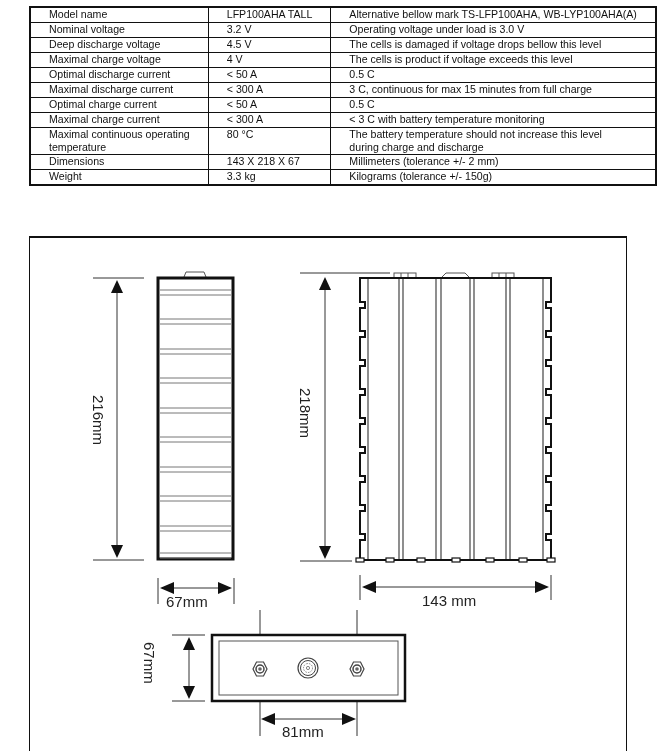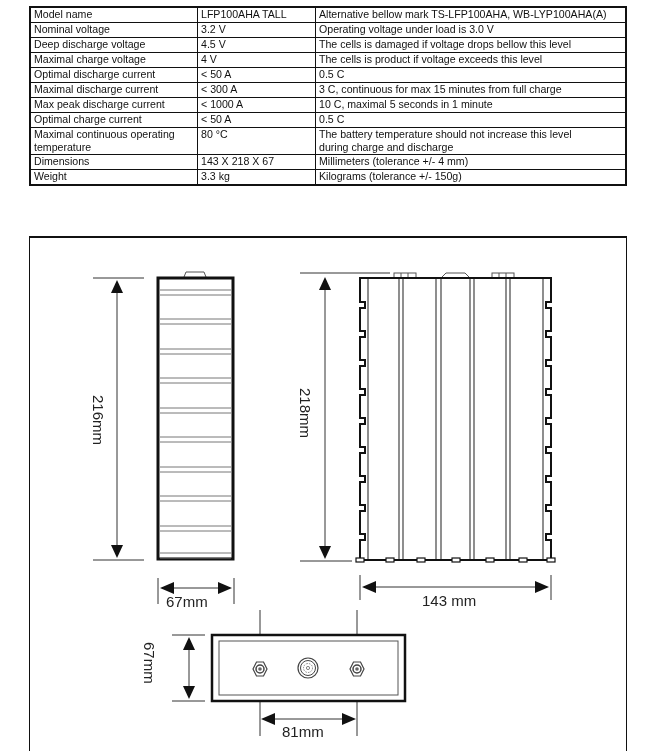--- a/index.html
+++ b/index.html
@@ -1,21 +1,21 @@
 <!DOCTYPE html>
 <html><head>
 <meta charset="utf-8">
 <style>
   html, body { margin: 0; padding: 0; background: #ffffff; }
   body { width: 657px; height: 751px; position: relative; overflow: hidden;
          font-family: "Liberation Sans", sans-serif; color: #111; }
   table.spec { position: absolute; left: 29px; top: 6px; width: 598px;
                border-collapse: collapse; font-size: 10.6px; line-height: 13px;
                border: 2px solid #111; }
-  table.spec td { border: 1px solid #111; padding: 0 3px; vertical-align: top; height: 14px; white-space: nowrap; }
+  table.spec td { border: 1px solid #111; padding: 0 18px; vertical-align: top; height: 14px; white-space: nowrap; }
   table.spec td.c1 { width: 160px; }
   table.spec td.c2 { width: 111px; }
   .drawing-box { position: absolute; left: 29px; top: 236px; width: 596px; height: 520px;
                  border-left: 1px solid #111; border-right: 1px solid #111; border-top: 2px solid #111; }
   svg.drawing { position: absolute; left: 0; top: 0; }
   .dimtext { font-family: "Liberation Sans", sans-serif; font-size: 15px; fill: #222; }
 </style>
 </head>
 <body>
 
@@ -45,38 +45,38 @@
         <td class="c1"><span>Optimal discharge current</span></td>
         <td class="c2"><span>&lt; 50 A</span></td>
         <td class="c3"><span>0.5 C</span></td>
       </tr>
       <tr>
         <td class="c1"><span>Maximal discharge current</span></td>
         <td class="c2"><span>&lt; 300 A</span></td>
         <td class="c3"><span>3 C, continuous for max 15 minutes from full charge</span></td>
       </tr>
       <tr>
-        <td class="c1"><span>Max peak discharge current</span></td>
-        <td class="c2"><span>&lt; 1000 A</span></td>
-        <td class="c3"><span>10 C, maximal 5 seconds in 1 minute</span></td>
-      </tr>
-      <tr>
         <td class="c1"><span>Optimal charge current</span></td>
         <td class="c2"><span>&lt; 50 A</span></td>
         <td class="c3"><span>0.5 C</span></td>
       </tr>
       <tr>
+        <td class="c1"><span>Maximal charge current</span></td>
+        <td class="c2"><span>&lt; 300 A</span></td>
+        <td class="c3"><span>&lt; 3 C with battery temperature monitoring</span></td>
+      </tr>
+      <tr>
         <td class="c1"><span>Maximal continuous operating</span><br><span>temperature</span></td>
         <td class="c2"><span>80 °C</span></td>
         <td class="c3"><span>The battery temperature should not increase this level</span><br><span>during charge and discharge</span></td>
       </tr>
       <tr>
         <td class="c1"><span>Dimensions</span></td>
         <td class="c2"><span>143 X 218 X 67</span></td>
-        <td class="c3"><span>Millimeters (tolerance +/- 4 mm)</span></td>
+        <td class="c3"><span>Millimeters (tolerance +/- 2 mm)</span></td>
       </tr>
       <tr>
         <td class="c1"><span>Weight</span></td>
         <td class="c2"><span>3.3 kg</span></td>
         <td class="c3"><span>Kilograms (tolerance +/- 150g)</span></td>
       </tr>
     </tbody>
 </table>
 
 <div class="drawing-box"></div>

